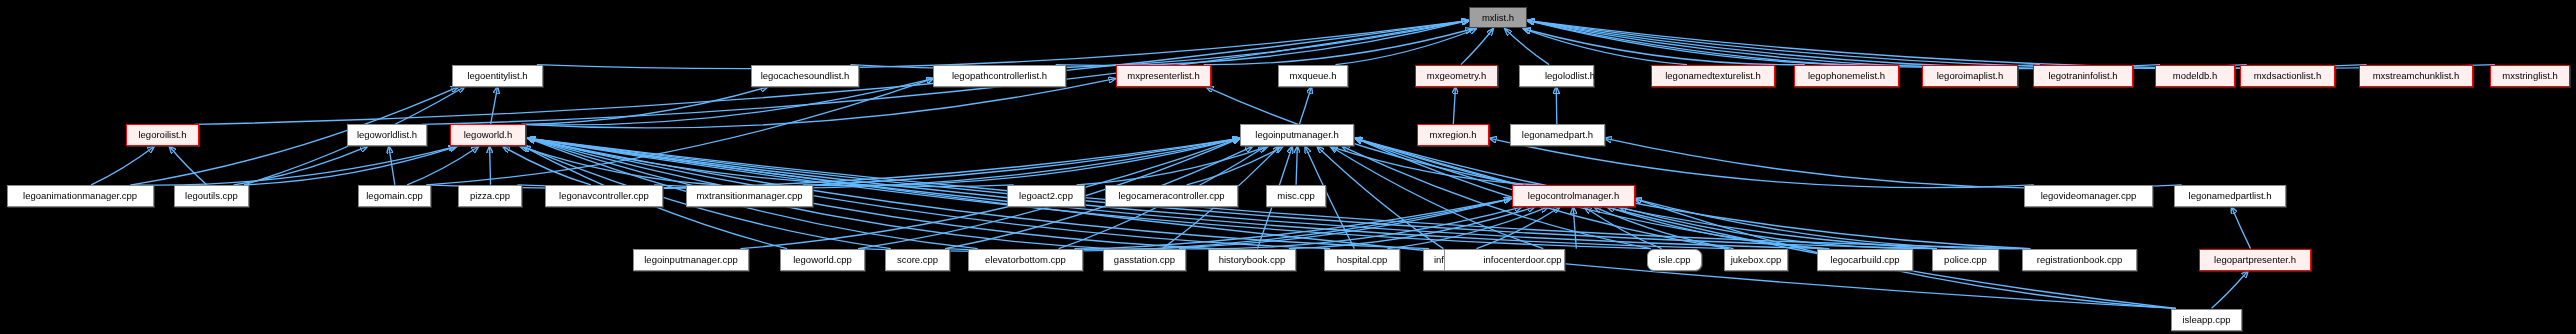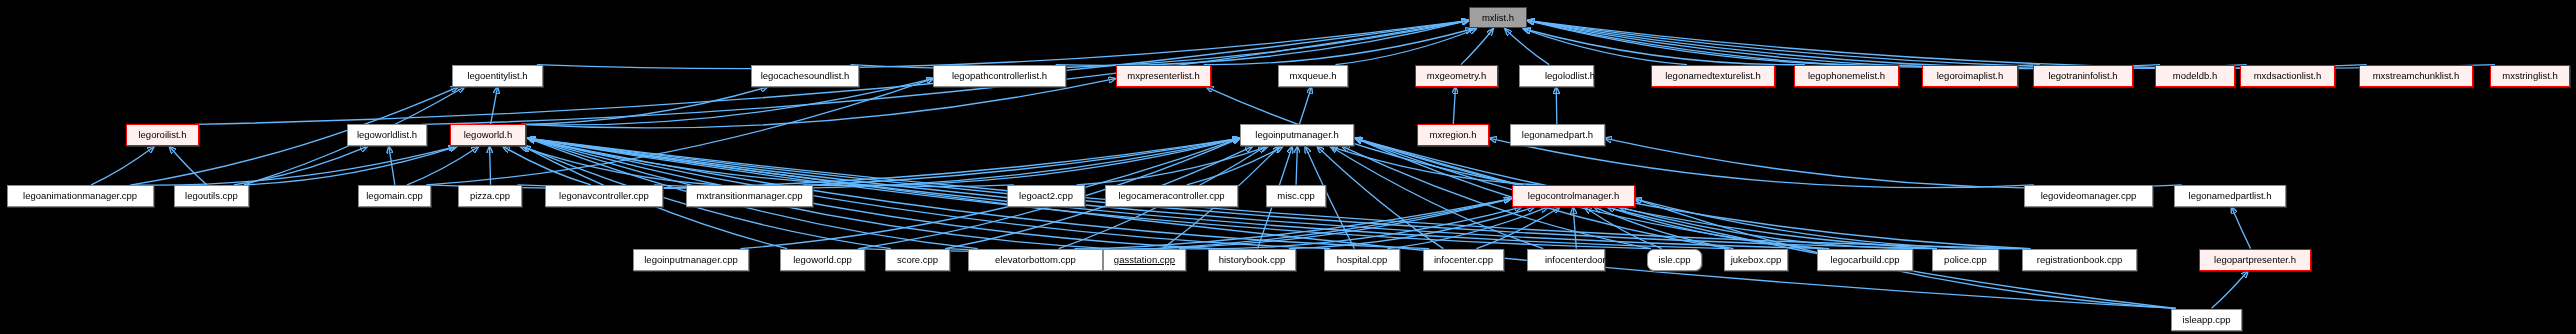--- a/index.html
+++ b/index.html
@@ -157,26 +157,26 @@
       <div class="node" style="left: 686px; top: 185px; width: 127px; height: 21.6px;">mxtransitionmanager.cpp</div>
       <div class="node" style="left: 1007px; top: 185px; width: 78px; height: 21.6px;">legoact2.cpp</div>
       <div class="node" style="left: 1105px; top: 185px; width: 133px; height: 21.6px;">legocameracontroller.cpp</div>
       <div class="node" style="left: 1266px; top: 185px; width: 60px; height: 21.6px;">misc.cpp</div>
       <div class="node red" style="left: 1512px; top: 185px; width: 123px; height: 21.6px;">legocontrolmanager.h</div>
       <div class="node" style="left: 2024px; top: 185px; width: 129px; height: 21.6px;">legovideomanager.cpp</div>
       <div class="node" style="left: 2174px; top: 185px; width: 112px; height: 21.6px;">legonamedpartlist.h</div>
       <div class="node" style="left: 633px; top: 249px; width: 116px; height: 21.6px;">legoinputmanager.cpp</div>
       <div class="node" style="left: 780px; top: 249px; width: 85px; height: 21.6px;">legoworld.cpp</div>
       <div class="node" style="left: 885px; top: 249px; width: 65px; height: 21.6px;">score.cpp</div>
-      <div class="node" style="left: 968px; top: 249px; width: 135px; height: 21.6px;">elevatorbottom.cpp</div>
-      <div class="node" style="left: 1103px; top: 249px; width: 83px; height: 21.6px; text-decoration: underline;">gasstation.cpp</div>
+      <div class="node" style="left: 968px; top: 249px; width: 115px; height: 21.6px;">elevatorbottom.cpp</div>
+      <div class="node" style="left: 1103px; top: 249px; width: 83px; height: 21.6px;">gasstation.cpp</div>
       <div class="node" style="left: 1208px; top: 249px; width: 88px; height: 21.6px;">historybook.cpp</div>
       <div class="node" style="left: 1324px; top: 249px; width: 76px; height: 21.6px;">hospital.cpp</div>
       <div class="node" style="left: 1423px; top: 249px; width: 81px; height: 21.6px;">infocenter.cpp</div>
-      <div class="node" style="left: 1527px; top: 249px; width: 78px; height: 21.6px; padding-left: 36px;">infocenterdoor.cpp</div>
+      <div class="node" style="left: 1444px; top: 249px; width: 121px; height: 21.6px; padding-left: 36px;">infocenterdoor.cpp</div>
       <div class="node" style="left: 1647px; top: 249px; width: 55px; height: 21.6px; border-radius: 7px;">isle.cpp</div>
       <div class="node" style="left: 1724px; top: 249px; width: 64px; height: 21.6px;">jukebox.cpp</div>
       <div class="node" style="left: 1817px; top: 249px; width: 96px; height: 21.6px;">legocarbuild.cpp</div>
       <div class="node" style="left: 1932px; top: 249px; width: 67px; height: 21.6px;">police.cpp</div>
       <div class="node" style="left: 2022px; top: 249px; width: 115px; height: 21.6px;">registrationbook.cpp</div>
       <div class="node red" style="left: 2199px; top: 249px; width: 112px; height: 21.6px;">legopartpresenter.h</div>
       <div class="node" style="left: 2171px; top: 309px; width: 71px; height: 21.6px;">isleapp.cpp</div>
     </div>
 </div>
 

